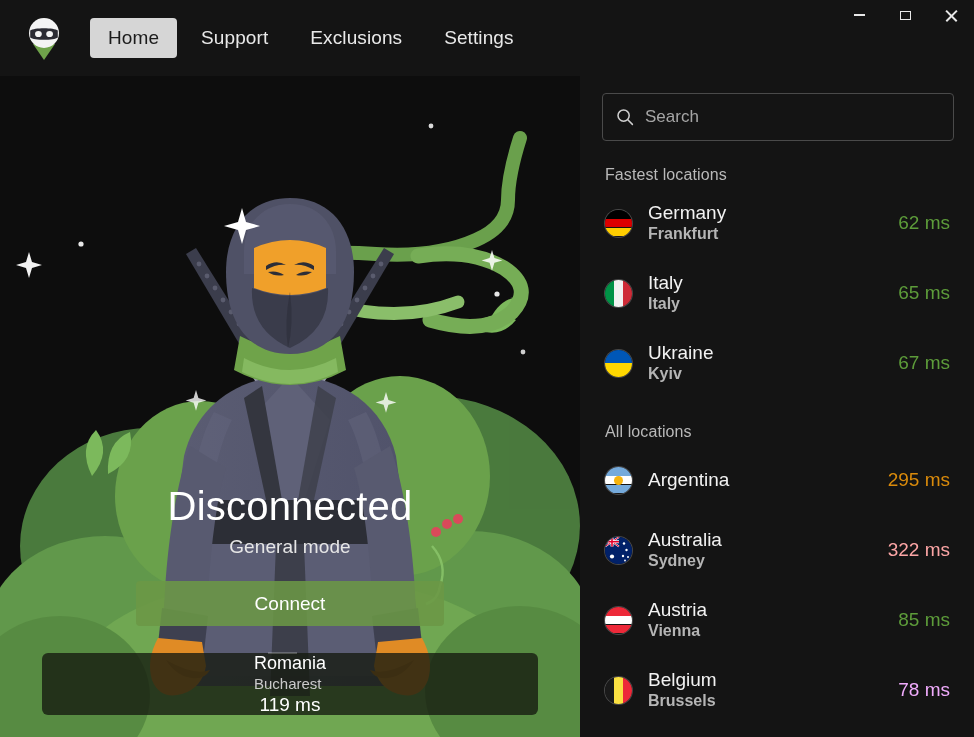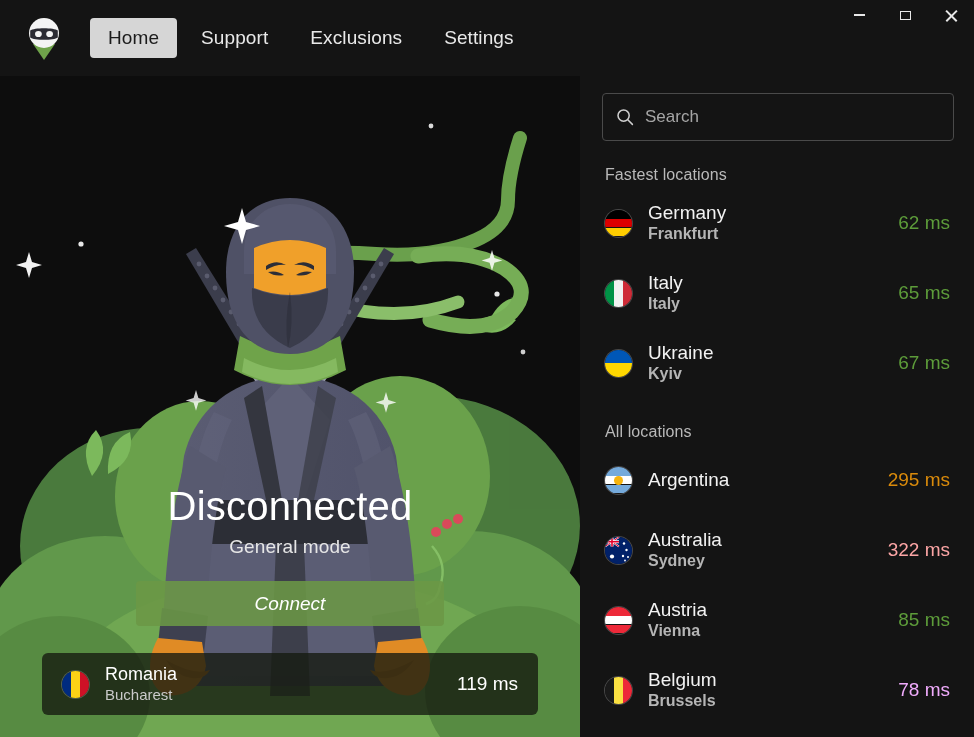--- a/index.html
+++ b/index.html
@@ -79,30 +79,30 @@
   }
   .connect-btn {
     margin-top: 23px;
     width: 308px; height: 45px;
     background: rgba(107,151,70,.88);
     border: none; border-radius: 4px;
     color: #ffffff; font-size: 19px;
     font-family: "Liberation Sans", sans-serif;
     display: flex; align-items: center; justify-content: center;
     cursor: pointer;
-    font-style: italic;
   }
   .current-loc {
     margin-top: 27px;
     width: 496px; height: 62px;
     background: rgba(20,26,16,.78);
     border-radius: 6px;
     display: flex; align-items: center;
     padding: 0 20px;
     cursor: pointer;
+    flex-direction: column;
   }
   .current-loc .flag { margin-right: 16px; }
   .cl-text { flex: 1; }
   .cl-country { font-size: 18px; color: #ffffff; line-height: 1.22; }
   .cl-city { font-size: 15px; color: #c9c9c9; line-height: 1.25; }
   .cl-ping { font-size: 19px; color: #ffffff; }
 
   
   .panel {
     position: absolute; top: 0; right: 0;

